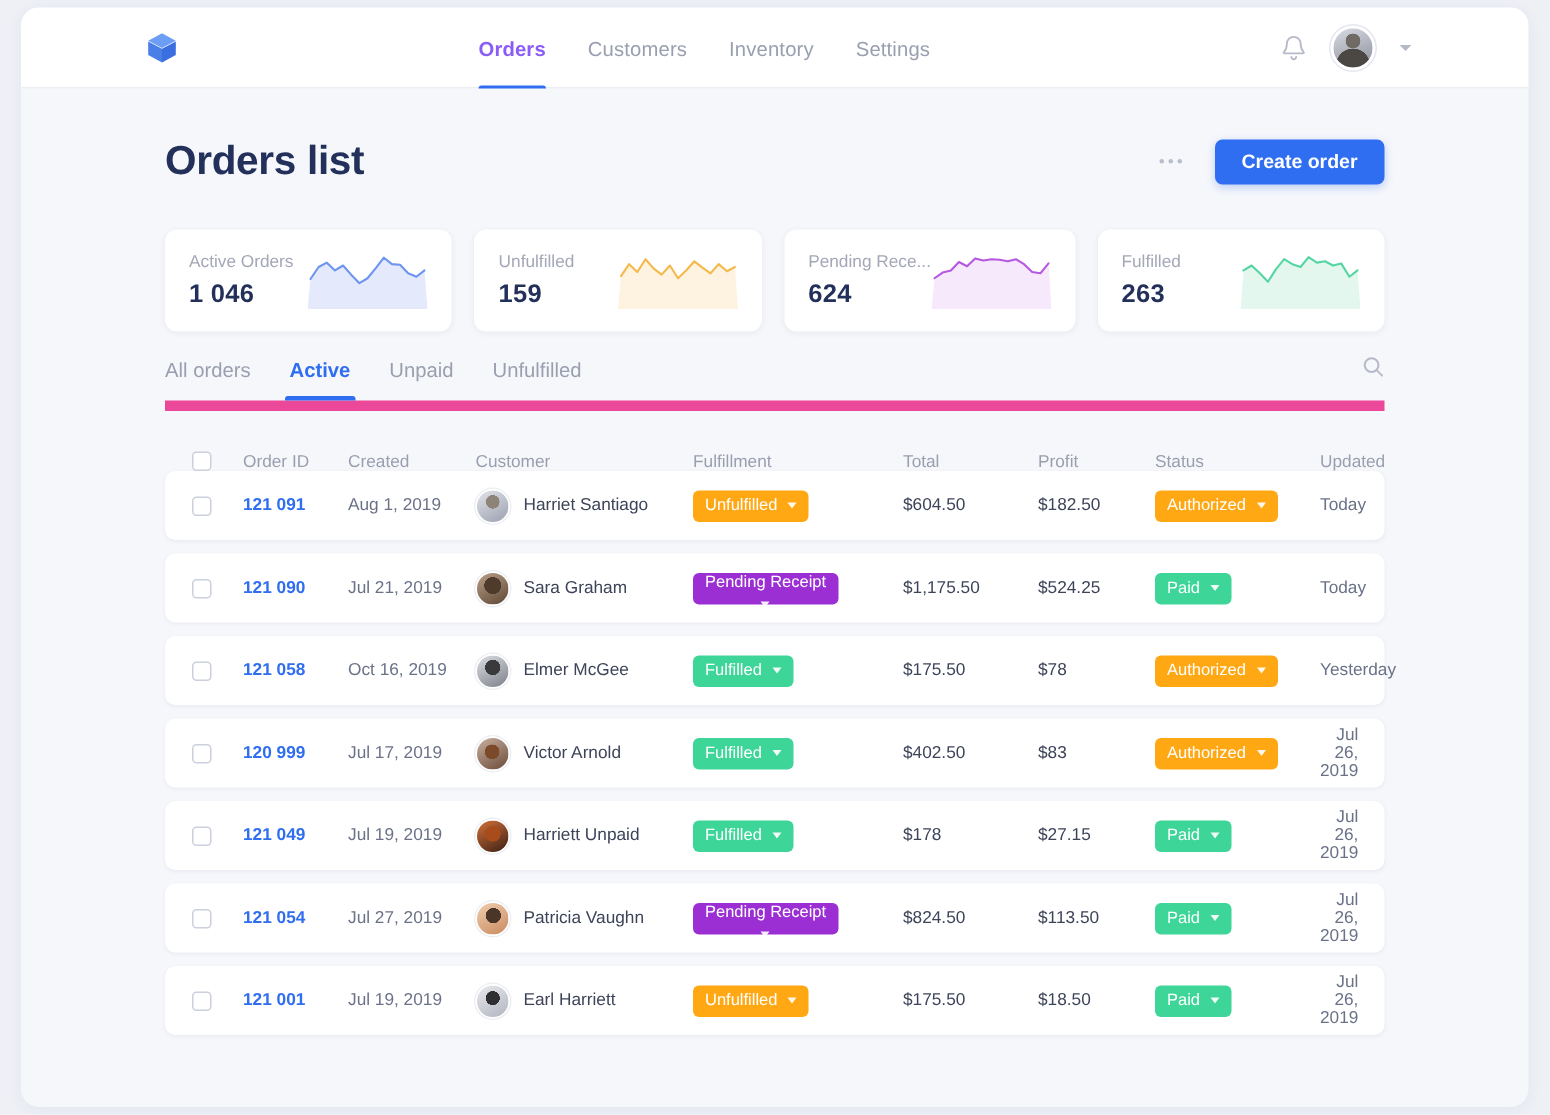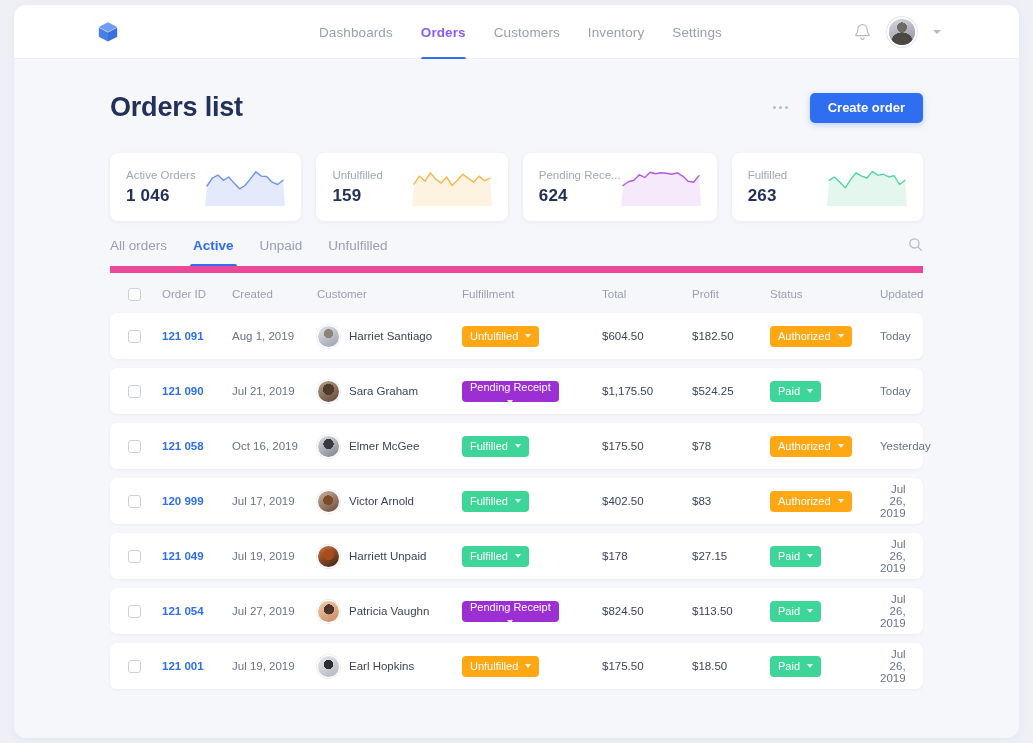--- a/index.html
+++ b/index.html
@@ -214,21 +214,21 @@
     height: 2.5px;
     background: #2f6ef0;
     border-radius: 2px 2px 0 0;
   }
   .search-btn { padding-bottom: 10px; cursor: pointer; }
 
   
   .table { margin-top: 2px; }
   .thead {
     display: flex;
-    align-items: center;
+    align-items: flex-end;
     height: 38px;
     padding: 0 18px;
     font-size: 11.5px;
     color: #9a9fb0;
   }
   .trow {
     display: flex;
     align-items: center;
     height: 46px;
     padding: 0 18px;
@@ -317,21 +317,20 @@
 
     <div class="brand">
       <svg width="26" height="26" viewBox="0 0 26 26" aria-hidden="true">
         <path d="M13 3.2 L22.2 8.1 L13 13 L3.8 8.1 Z" fill="#6d9ef5"></path>
         <path d="M3.8 8.6 L13 13.5 L13 22.6 L3.8 17.7 Z" fill="#4a7fe8"></path>
         <path d="M22.2 8.6 L13 13.5 L13 22.6 L22.2 17.7 Z" fill="#3b6ede"></path>
       </svg>
     </div>
 
     <div class="nav" id="nav-root">
-        <div class="nav-item">Dashboards</div>
         <div class="nav-item active">Orders</div>
         <div class="nav-item">Customers</div>
         <div class="nav-item">Inventory</div>
         <div class="nav-item">Settings</div>
       </div>
 
     <div class="top-right">
       <span class="bell">
         <svg width="17" height="19" viewBox="0 0 17 19" aria-hidden="true">
           <path d="M8.5 1.6c-2.7 0-4.6 2-4.6 4.6 0 3.6-1.2 4.6-2 5.5-.3.3-.1.9.4.9h12.4c.5 0 .7-.6.4-.9-.8-.9-2-1.9-2-5.5 0-2.6-1.9-4.6-4.6-4.6z" fill="none" stroke="#b6bac8" stroke-width="1.2" stroke-linejoin="round"></path>
@@ -579,21 +578,21 @@
           <div class="trow">
             <div class="c-check">
               <span class="cbox"></span>
             </div>
             <div class="c-id"><a class="order-link">121 001</a></div>
             <div class="c-created dim">Jul 19, 2019</div>
             <div class="c-customer">
               <span class="cust-av">
                 <i style="background:radial-gradient(circle at 50% 40%, #2f2f33 0 28%, transparent 29%), linear-gradient(150deg,#e8e9ee,#b2b5bf)"></i>
               </span>
-              <span>Earl Hopkins</span>
+              <span>Earl Harriett</span>
             </div>
             <div class="c-fulfill"><span class="badge b-orange">
                 <span>Unfulfilled</span>
                 <span class="car"></span>
               </span></div>
             <div class="c-total">$175.50</div>
             <div class="c-profit">$18.50</div>
             <div class="c-status"><span class="badge b-green">
                 <span>Paid</span>
                 <span class="car"></span>

